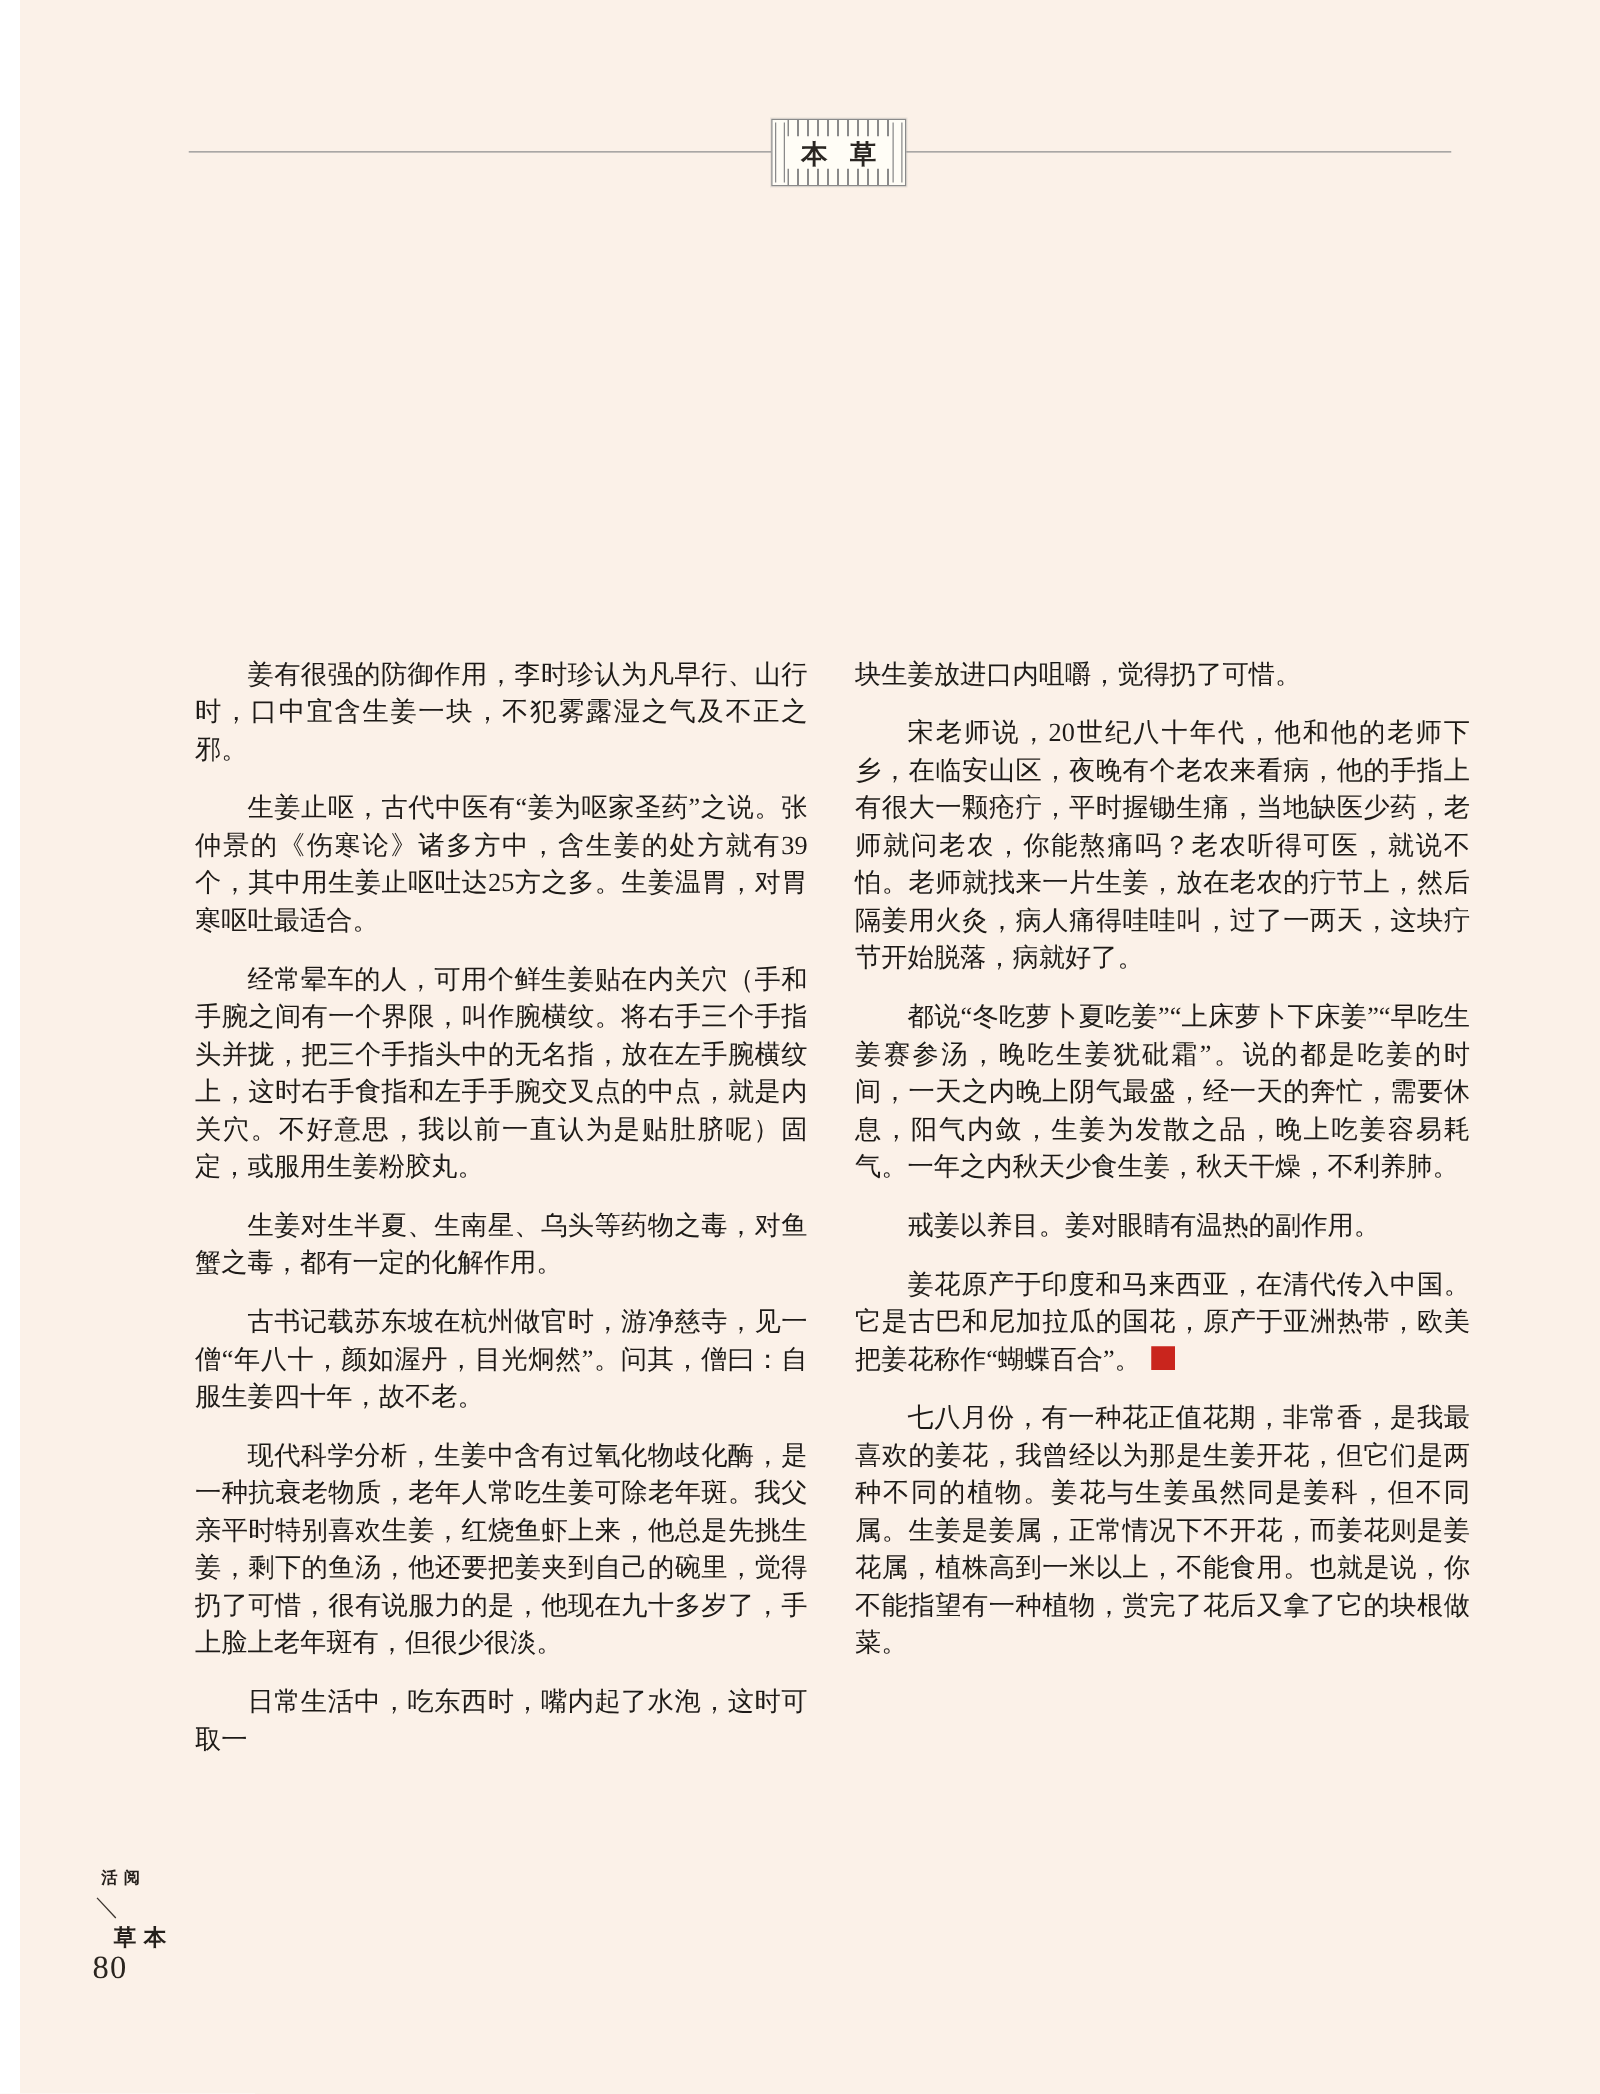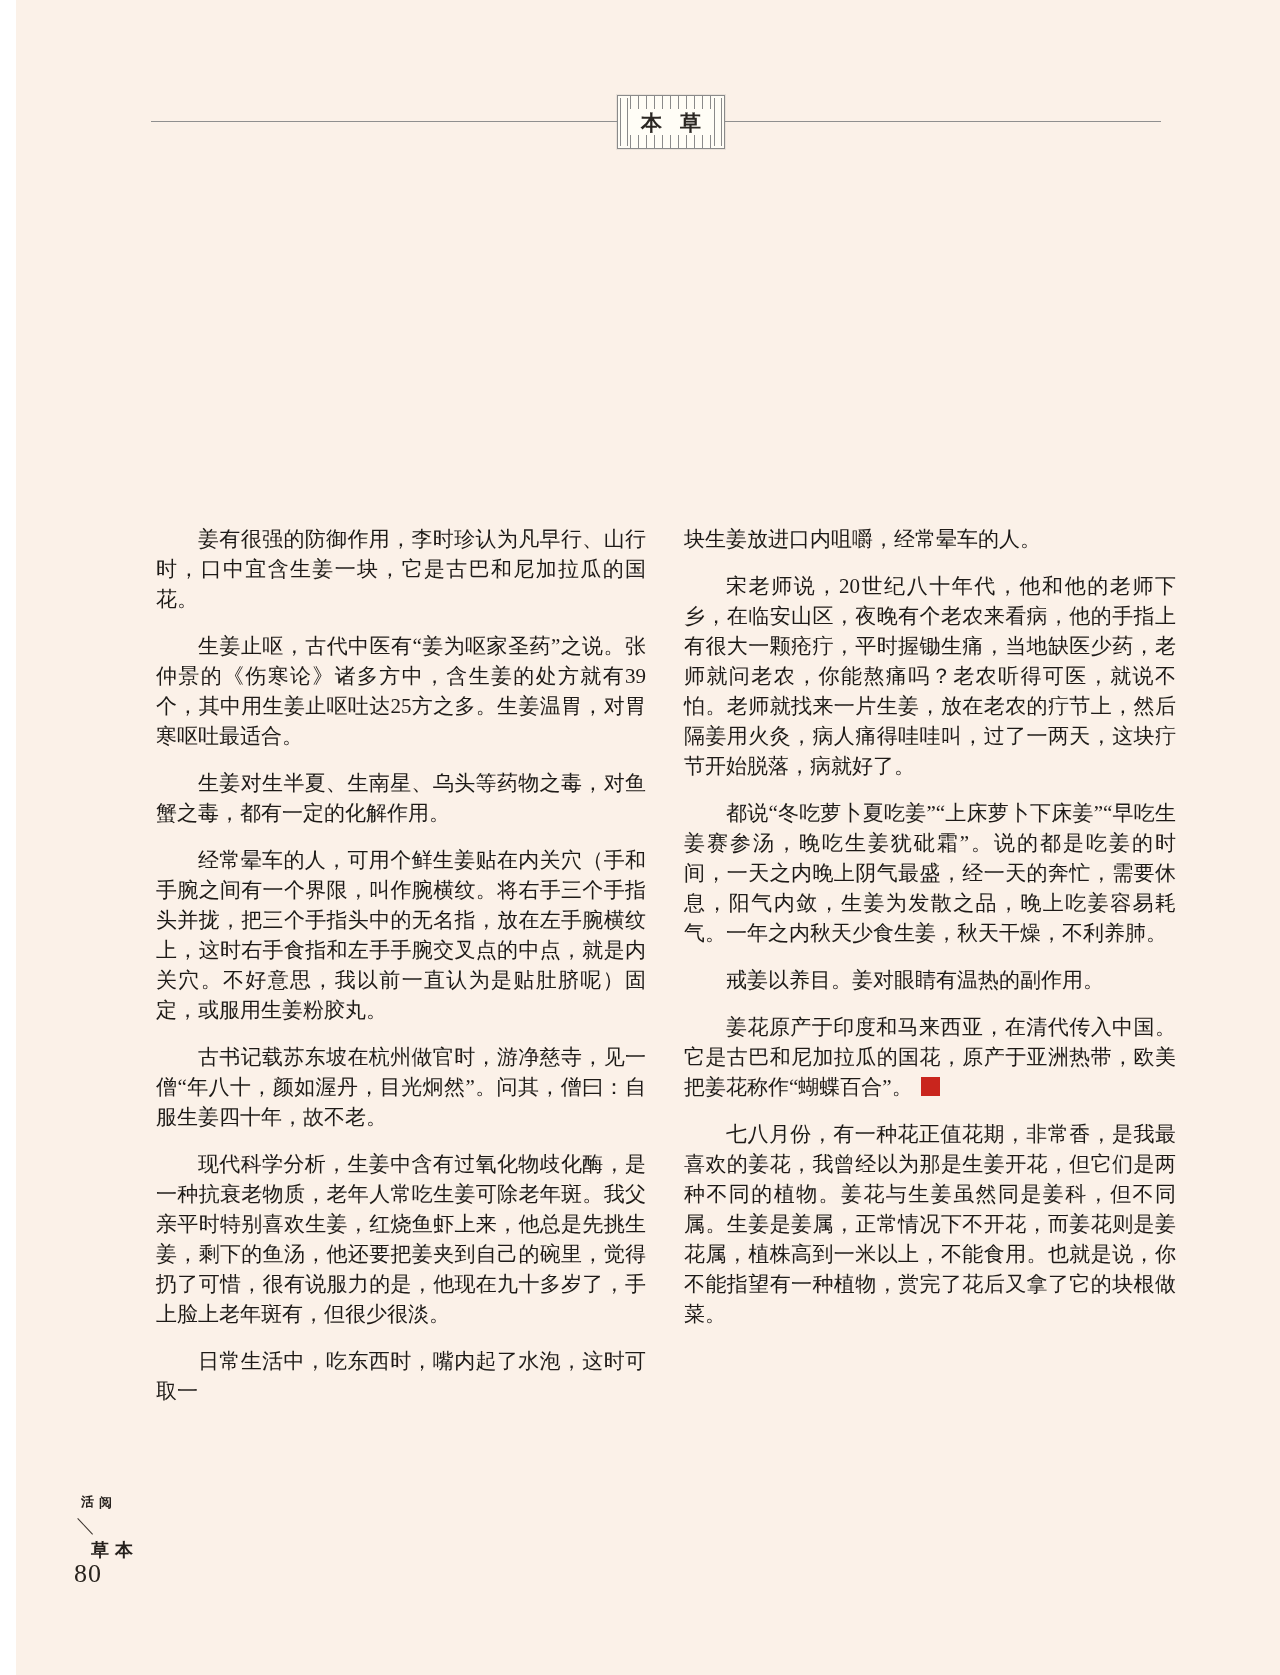--- a/index.html
+++ b/index.html
@@ -153,30 +153,30 @@
   <div class="header-badge">
     <div class="cap cap-left"></div>
     <div class="cap cap-right"></div>
     <div class="teeth teeth-top"></div>
     <div class="teeth teeth-bottom"></div>
     <div class="badge-label">本草</div>
   </div>
 
   <div class="article">
     <div class="col col-left">
-      <p>姜有很强的防御作用，李时珍认为凡早行、山行时，口中宜含生姜一块，它是古巴和尼加拉瓜的国花。</p>
+      <p>姜有很强的防御作用，李时珍认为凡早行、山行时，口中宜含生姜一块，不犯雾露湿之气及不正之邪。</p>
       <p>生姜止呕，古代中医有“姜为呕家圣药”之说。张仲景的《伤寒论》诸多方中，含生姜的处方就有39个，其中用生姜止呕吐达25方之多。生姜温胃，对胃寒呕吐最适合。</p>
+      <p>经常晕车的人，可用个鲜生姜贴在内关穴（手和手腕之间有一个界限，叫作腕横纹。将右手三个手指头并拢，把三个手指头中的无名指，放在左手腕横纹上，这时右手食指和左手手腕交叉点的中点，就是内关穴。不好意思，我以前一直认为是贴肚脐呢）固定，或服用生姜粉胶丸。</p>
       <p>生姜对生半夏、生南星、乌头等药物之毒，对鱼蟹之毒，都有一定的化解作用。</p>
-      <p>经常晕车的人，可用个鲜生姜贴在内关穴（手和手腕之间有一个界限，叫作腕横纹。将右手三个手指头并拢，把三个手指头中的无名指，放在左手腕横纹上，这时右手食指和左手手腕交叉点的中点，就是内关穴。不好意思，我以前一直认为是贴肚脐呢）固定，或服用生姜粉胶丸。</p>
       <p>古书记载苏东坡在杭州做官时，游净慈寺，见一僧“年八十，颜如渥丹，目光炯然”。问其，僧曰：自服生姜四十年，故不老。</p>
       <p>现代科学分析，生姜中含有过氧化物歧化酶，是一种抗衰老物质，老年人常吃生姜可除老年斑。我父亲平时特别喜欢生姜，红烧鱼虾上来，他总是先挑生姜，剩下的鱼汤，他还要把姜夹到自己的碗里，觉得扔了可惜，很有说服力的是，他现在九十多岁了，手上脸上老年斑有，但很少很淡。</p>
       <p>日常生活中，吃东西时，嘴内起了水泡，这时可取一</p>
     </div>
     <div class="col col-right">
-      <p class="no-indent">块生姜放进口内咀嚼，经常晕车的人。</p>
+      <p class="no-indent">块生姜放进口内咀嚼，觉得扔了可惜。</p>
       <p>宋老师说，20世纪八十年代，他和他的老师下乡，在临安山区，夜晚有个老农来看病，他的手指上有很大一颗疮疔，平时握锄生痛，当地缺医少药，老师就问老农，你能熬痛吗？老农听得可医，就说不怕。老师就找来一片生姜，放在老农的疔节上，然后隔姜用火灸，病人痛得哇哇叫，过了一两天，这块疔节开始脱落，病就好了。</p>
       <p>都说“冬吃萝卜夏吃姜”“上床萝卜下床姜”“早吃生姜赛参汤，晚吃生姜犹砒霜”。说的都是吃姜的时间，一天之内晚上阴气最盛，经一天的奔忙，需要休息，阳气内敛，生姜为发散之品，晚上吃姜容易耗气。一年之内秋天少食生姜，秋天干燥，不利养肺。</p>
       <p>戒姜以养目。姜对眼睛有温热的副作用。</p>
       <p><span>姜花原产于印度和马来西亚，在清代传入中国。它是古巴和尼加拉瓜的国花，原产于亚洲热带，欧美把姜花称作“蝴蝶百合”。</span><span class="end-mark" style="background: rgb(201, 37, 29);"></span></p>
       <p>七八月份，有一种花正值花期，非常香，是我最喜欢的姜花，我曾经以为那是生姜开花，但它们是两种不同的植物。姜花与生姜虽然同是姜科，但不同属。生姜是姜属，正常情况下不开花，而姜花则是姜花属，植株高到一米以上，不能食用。也就是说，你不能指望有一种植物，赏完了花后又拿了它的块根做菜。</p>
     </div>
   </div>
 
   <div class="folio">
     <span class="series">阅活</span>

